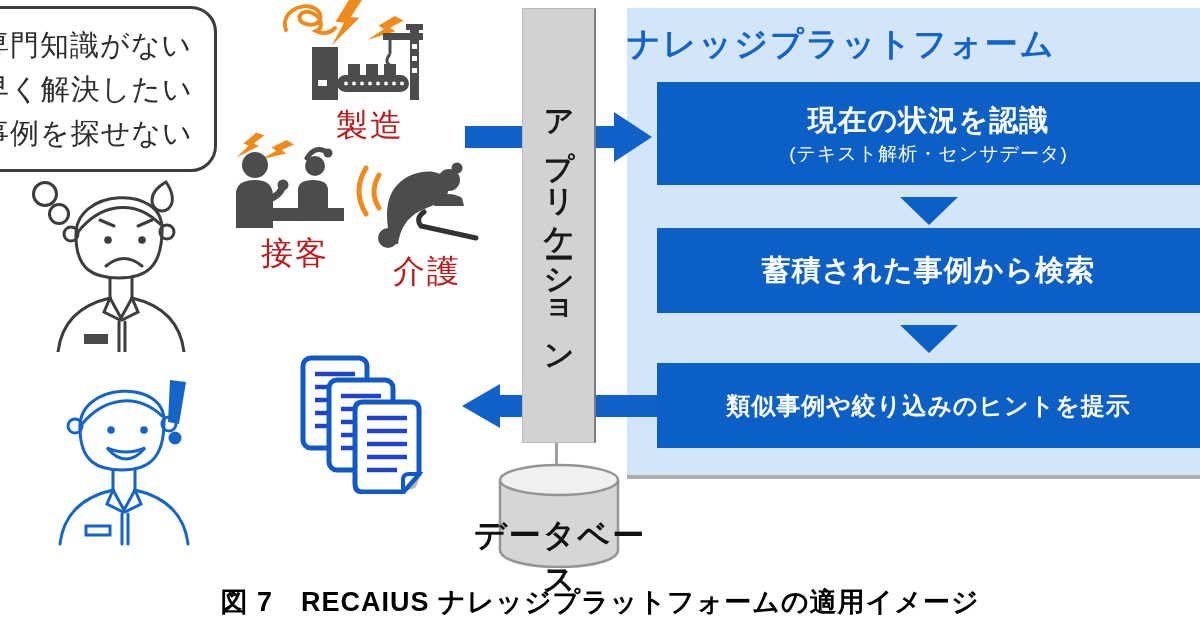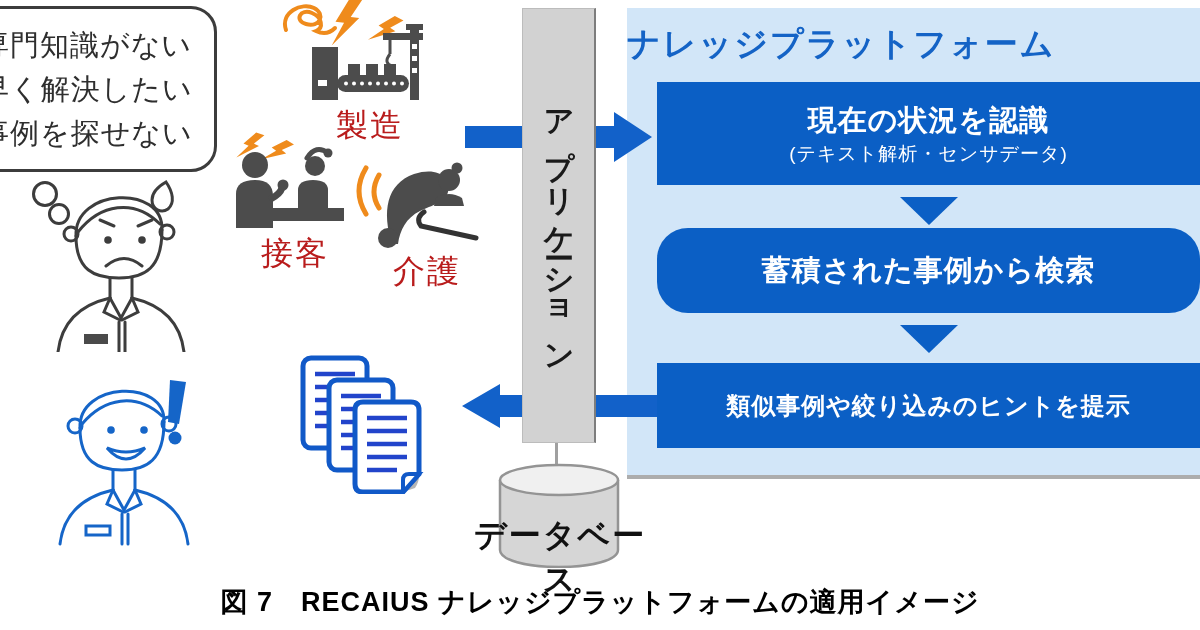--- a/index.html
+++ b/index.html
@@ -31,21 +31,21 @@
             color:#111;letter-spacing:2px;z-index:4;}
 
   
   #panel{left:627px;top:8px;width:573px;height:467px;background:#d2e6f8;
          border-bottom:4px solid #adadad;box-sizing:content-box;z-index:0;}
   #panel-title{position:absolute;left:0;right:0;top:14px;
                font-size:33px;font-weight:700;color:#1463c6;letter-spacing:2px;}
   .step-box{position:absolute;left:30px;right:0;background:#0b5fc5;color:#fff;text-align:center;
             display:flex;flex-direction:column;justify-content:center;}
   #box1{top:74px;height:103px;}
-  #box2{top:220px;height:85px;border-radius:31px;}
+  #box2{top:220px;height:85px;}
   #box3{top:355px;height:85px;}
   .step-title{font-size:29px;font-weight:700;letter-spacing:1px;}
   #box3 .step-title{font-size:24px;}
   .step-sub{font-size:19px;letter-spacing:1px;}
   .tri-row{position:absolute;left:30px;right:0;display:flex;justify-content:center;}
   #tri1{top:189px;} #tri2{top:317px;}
   .tri{width:0;height:0;border-left:29px solid transparent;border-right:29px solid transparent;
        border-top:28px solid #0b5fc5;}
 
   

